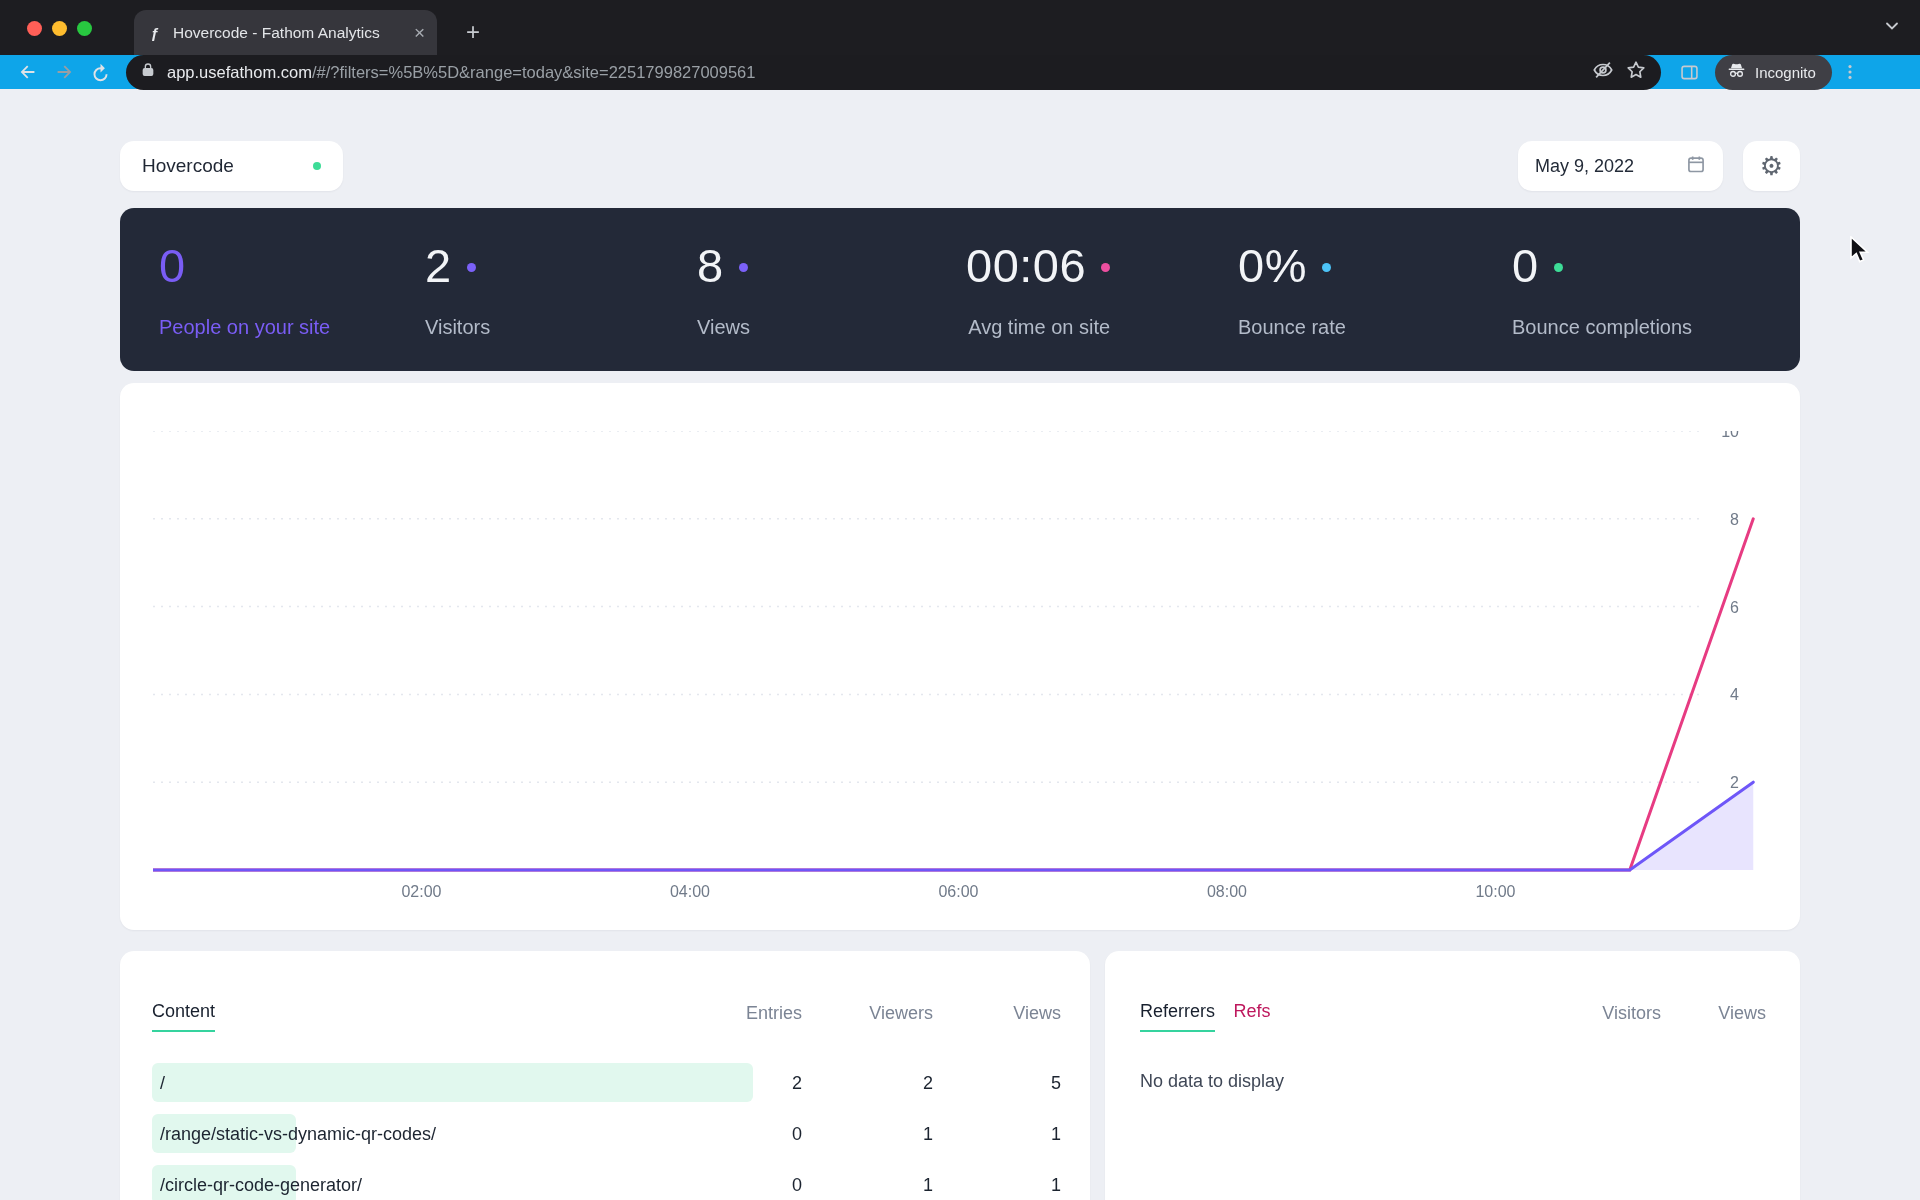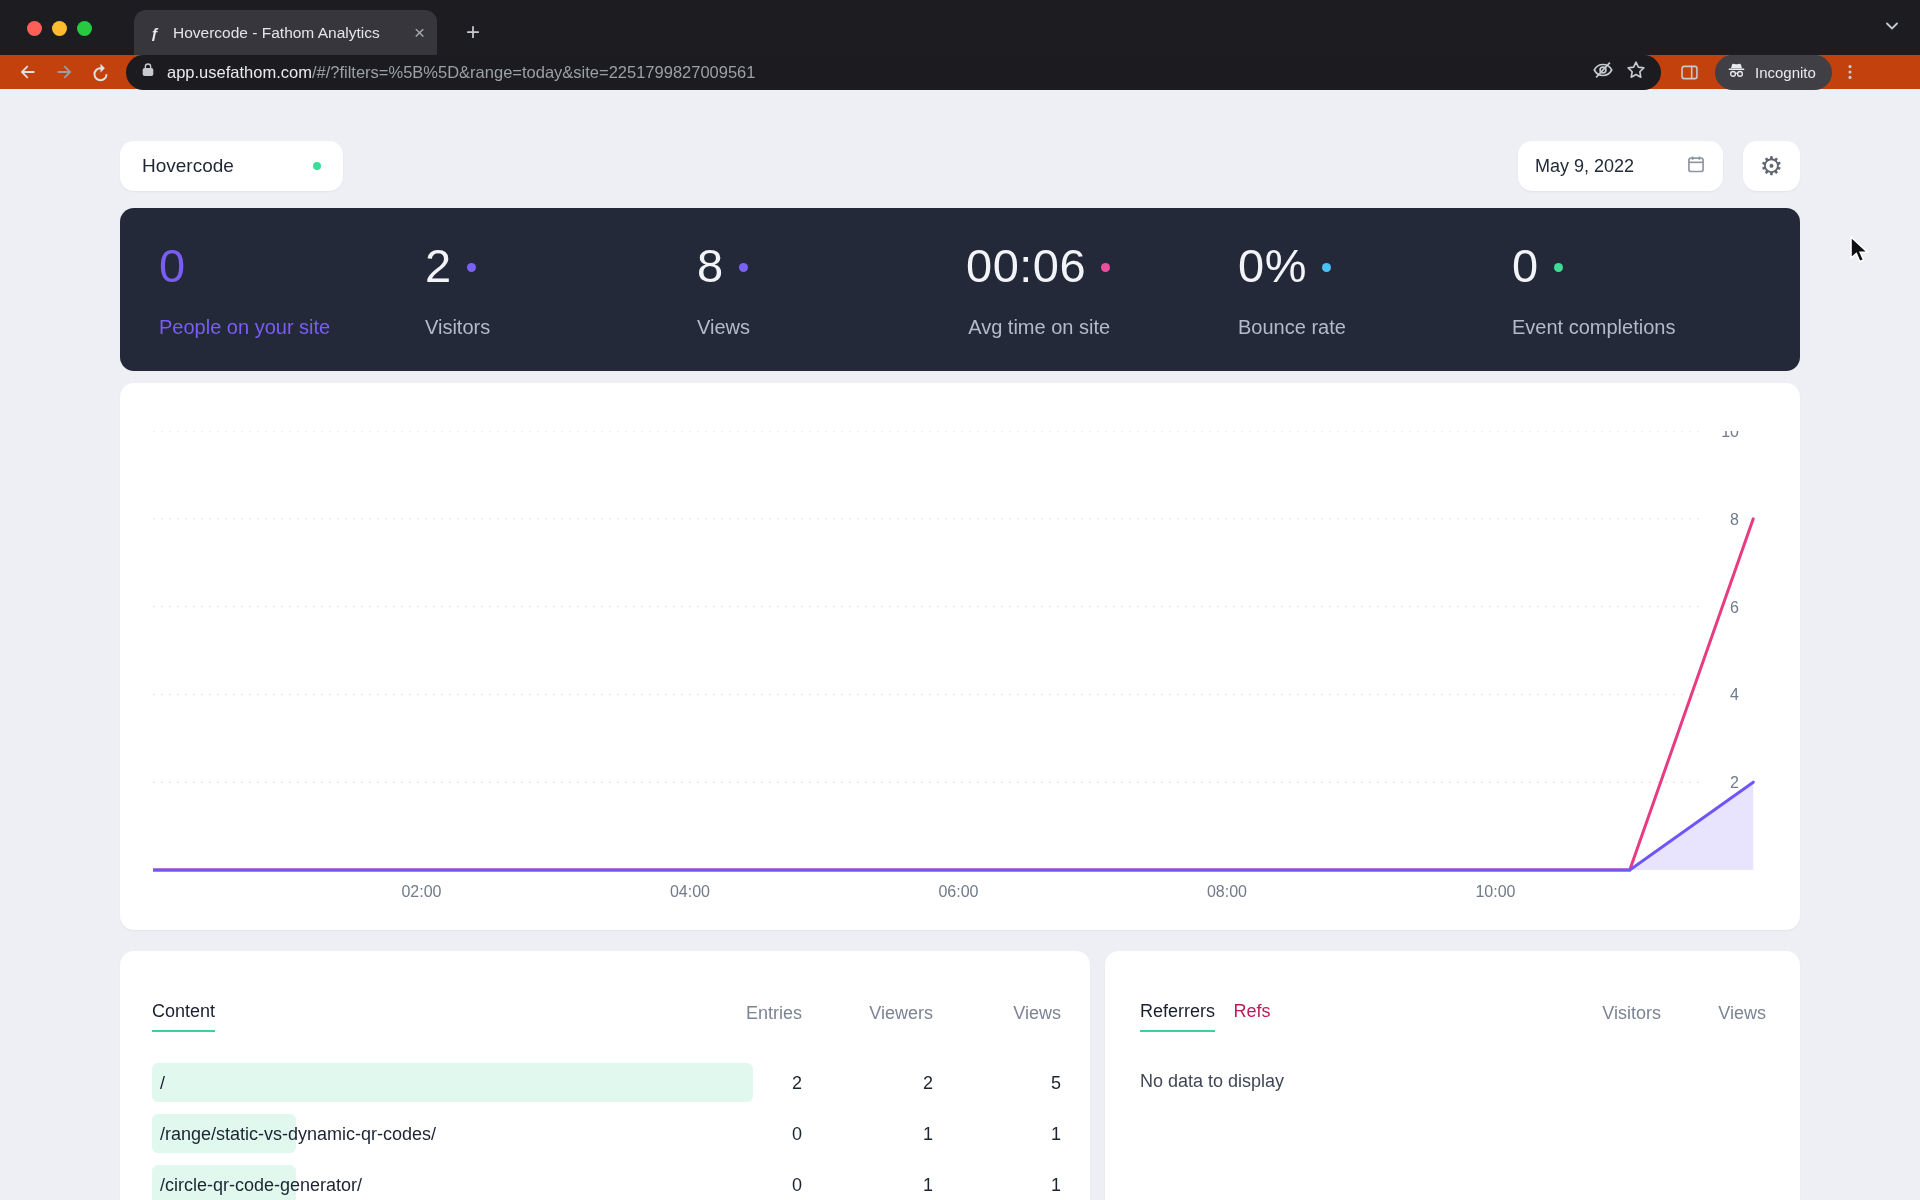--- a/index.html
+++ b/index.html
@@ -10,21 +10,21 @@
   .tabstrip{position:absolute;left:0;top:0;width:1920px;height:55px;background:#1d1d21}
   .lights{position:absolute;left:27px;top:21px;display:flex;gap:10px}
   .light{width:15px;height:15px;border-radius:50%}
   .tab{position:absolute;left:134px;top:10px;width:303px;height:45px;background:#36363c;border-radius:12px 12px 0 0;display:flex;align-items:center;padding:0 12px;gap:9px}
   .favicon{width:18px;height:18px;display:flex;align-items:center;justify-content:center;color:#e8eaed;font-size:15px;font-weight:bold}
   .tab-title{flex:1;font-size:15.5px;color:#e3e5e8;white-space:nowrap;overflow:hidden}
   .tab-close{color:#a7abb1;font-size:19px;line-height:1;cursor:default}
   .newtab{position:absolute;left:458px;top:17px;width:30px;height:30px;display:flex;align-items:center;justify-content:center;color:#c7cacf;font-size:24px;border-radius:50%}
   .tabchevron{position:absolute;right:18px;top:16px;color:#c7cacf}
 
-  .toolbar{position:absolute;left:0;top:55px;width:1920px;height:34px;background:#c2410c;display:flex;align-items:center}
+  .toolbar{position:absolute;left:0;top:55px;width:1920px;height:34px;background:#0ea5e9;display:flex;align-items:center}
   .navbtn{width:36px;height:36px;display:flex;align-items:center;justify-content:center;border-radius:50%;flex:0 0 auto}
   .omnibox{height:35px;border-radius:18px;background:#1c1c20;display:flex;align-items:center;padding:0 14px;gap:11px;flex:0 0 auto;width:1535px;margin-left:8px}
   .url{font-size:16.5px;white-space:nowrap;overflow:hidden;flex:1}
   .url .domain{color:#e8eaed}
   .url .path{color:#9aa0a6}
   .incog-pill{height:35px;border-radius:18px;background:#3f3f45;display:flex;align-items:center;gap:9px;padding:0 16px 0 12px;color:#e8eaed;font-size:15px;margin-left:8px;flex:0 0 auto}
 
   
   .page{position:absolute;left:0;top:105px;width:1920px;height:1095px;background:#edeff4}
   .abs{position:absolute}
@@ -209,21 +209,21 @@
           <span class="stat-value">0%</span>
           <span class="stat-dot" style="background:#4cc3f7"></span>
         </div>
         <div class="stat-label">Bounce rate</div>
       </div>
       <div class="stat" style="left: 1392px;">
         <div class="stat-value-row">
           <span class="stat-value">0</span>
           <span class="stat-dot" style="background:#3ddc97"></span>
         </div>
-        <div class="stat-label">Event completions</div>
+        <div class="stat-label">Bounce completions</div>
       </div>
     </div>
 
   <div class="abs card chart-card">
     <svg class="chart-svg" width="1611" height="480" viewBox="0 0 1611 480">
         <line x1="0" y1="351.2" x2="1548" y2="351.2" stroke="#e4e7ee" stroke-width="1.5" stroke-dasharray="2 6"></line>
         <text class="ytick" x="1586" y="357.2" text-anchor="end">2</text>
         <line x1="0" y1="263.4" x2="1548" y2="263.4" stroke="#e4e7ee" stroke-width="1.5" stroke-dasharray="2 6"></line>
         <text class="ytick" x="1586" y="269.4" text-anchor="end">4</text>
         <line x1="0" y1="175.60000000000002" x2="1548" y2="175.60000000000002" stroke="#e4e7ee" stroke-width="1.5" stroke-dasharray="2 6"></line>

